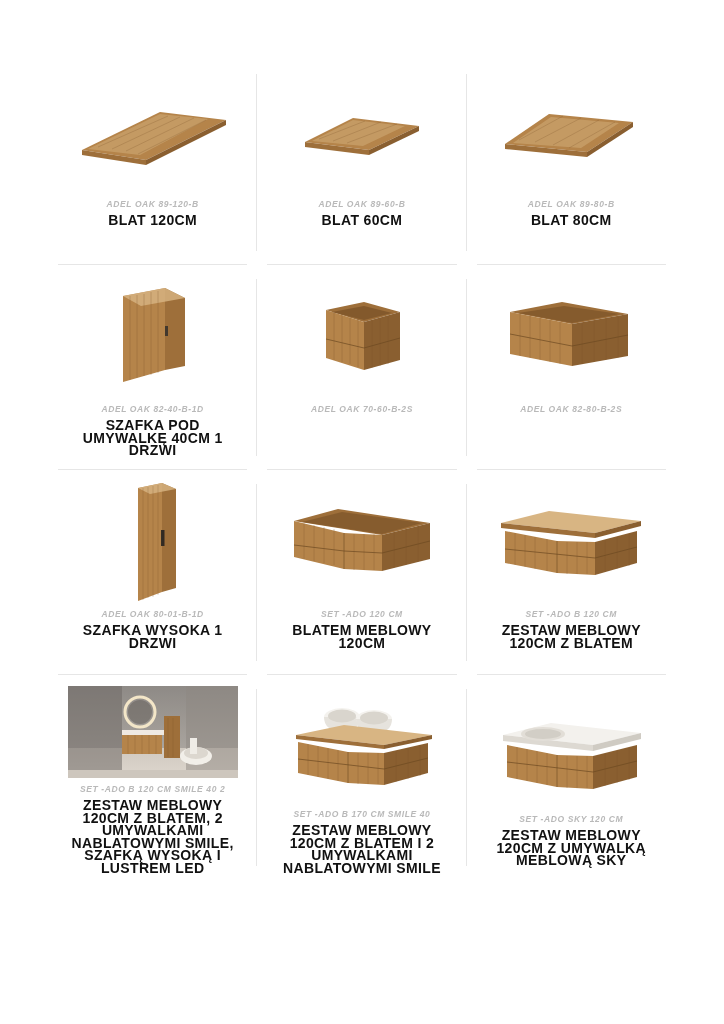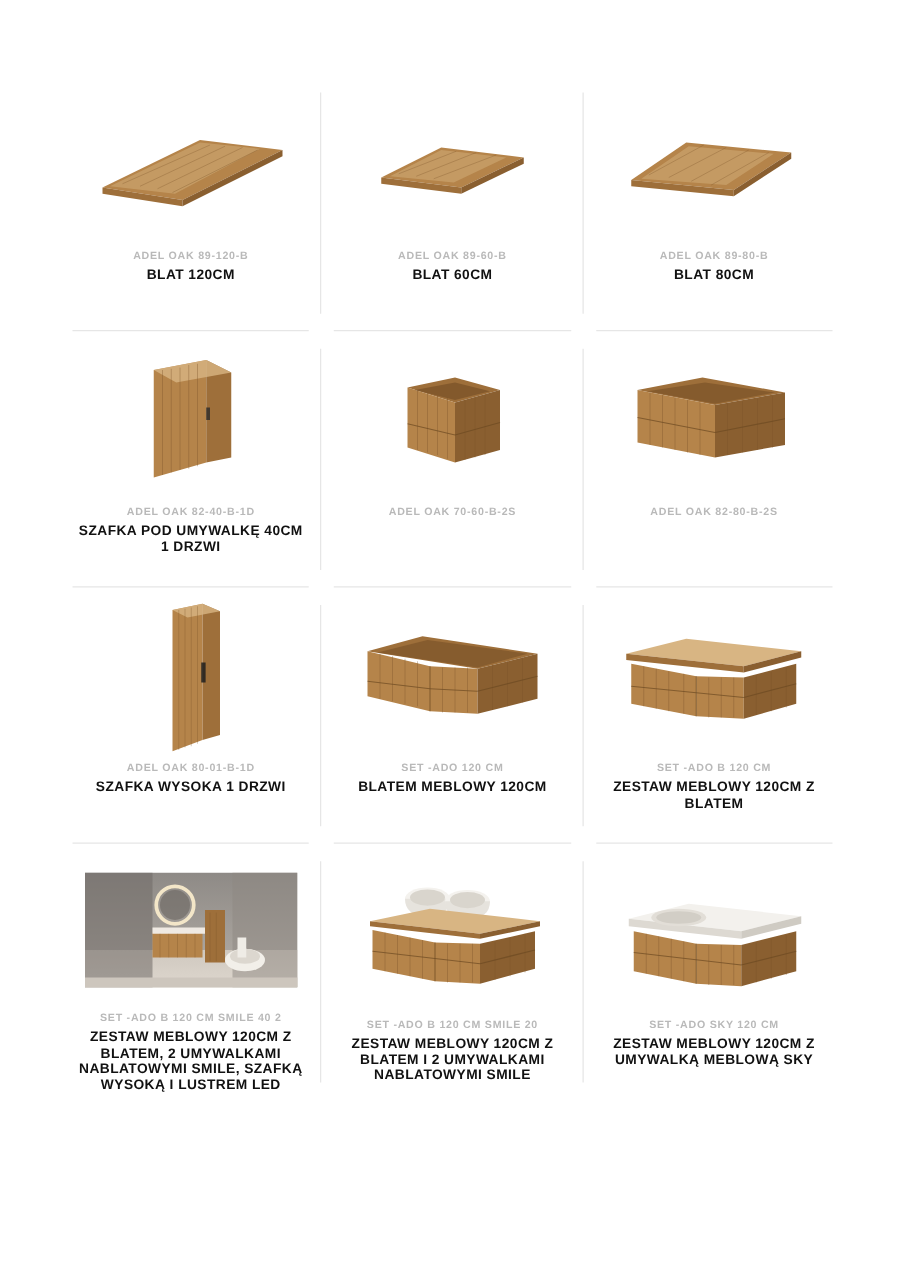--- a/index.html
+++ b/index.html
@@ -60,23 +60,24 @@
     overflow: hidden;
   }
   .sku {
     font-size: 8.5px;
     letter-spacing: 0.6px;
     color: #b9b9b9;
     font-weight: 700;
     text-align: center;
     margin-bottom: 4px;
     line-height: 11px;
+    font-style: italic;
   }
   .title {
-    font-size: 11px;
+    font-size: 14px;
     letter-spacing: 0.35px;
     color: #111111;
     font-weight: 700;
     text-align: center;
     line-height: 12.5px;
     max-width: 180px;
   }
 
   
   svg.art { display: block; }
@@ -378,21 +379,21 @@
             <line x1="96" y1="66" x2="96" y2="97"></line>
             <line x1="114" y1="64" x2="114" y2="95"></line>
             <line x1="126" y1="61" x2="126" y2="92"></line>
             <line x1="138" y1="58" x2="138" y2="89"></line>
           </g>
           <line x1="16" y1="72" x2="102" y2="82" stroke="#6d4a22" stroke-width="1" opacity="0.7"></line>
           <line x1="102" y1="82" x2="146" y2="71" stroke="#6d4a22" stroke-width="1" opacity="0.7"></line>
           <line x1="66" y1="65" x2="66" y2="96" stroke="#6d4a22" stroke-width="1" opacity="0.6"></line>
         </svg>
       </div>
-      <div class="sku">SET -ADO B 120 CM SMILE 20</div>
+      <div class="sku">SET -ADO B 170 CM SMILE 40</div>
       <div class="title">ZESTAW MEBLOWY 120CM Z BLATEM I 2 UMYWALKAMI NABLATOWYMI SMILE</div>
     </div>
 
     <div class="cell">
       <div class="thumb">
         <svg class="art" width="160" height="115" viewBox="0 0 160 115">
           <polygon points="12,46 60,34 150,44 102,56" fill="#f3f1ed"></polygon>
           <polygon points="12,46 102,56 102,62 12,52" fill="#ddd9d2"></polygon>
           <polygon points="102,56 150,44 150,50 102,62" fill="#cfcbc3"></polygon>
           <ellipse cx="52" cy="45" rx="22" ry="7" fill="#e2ded7"></ellipse>

